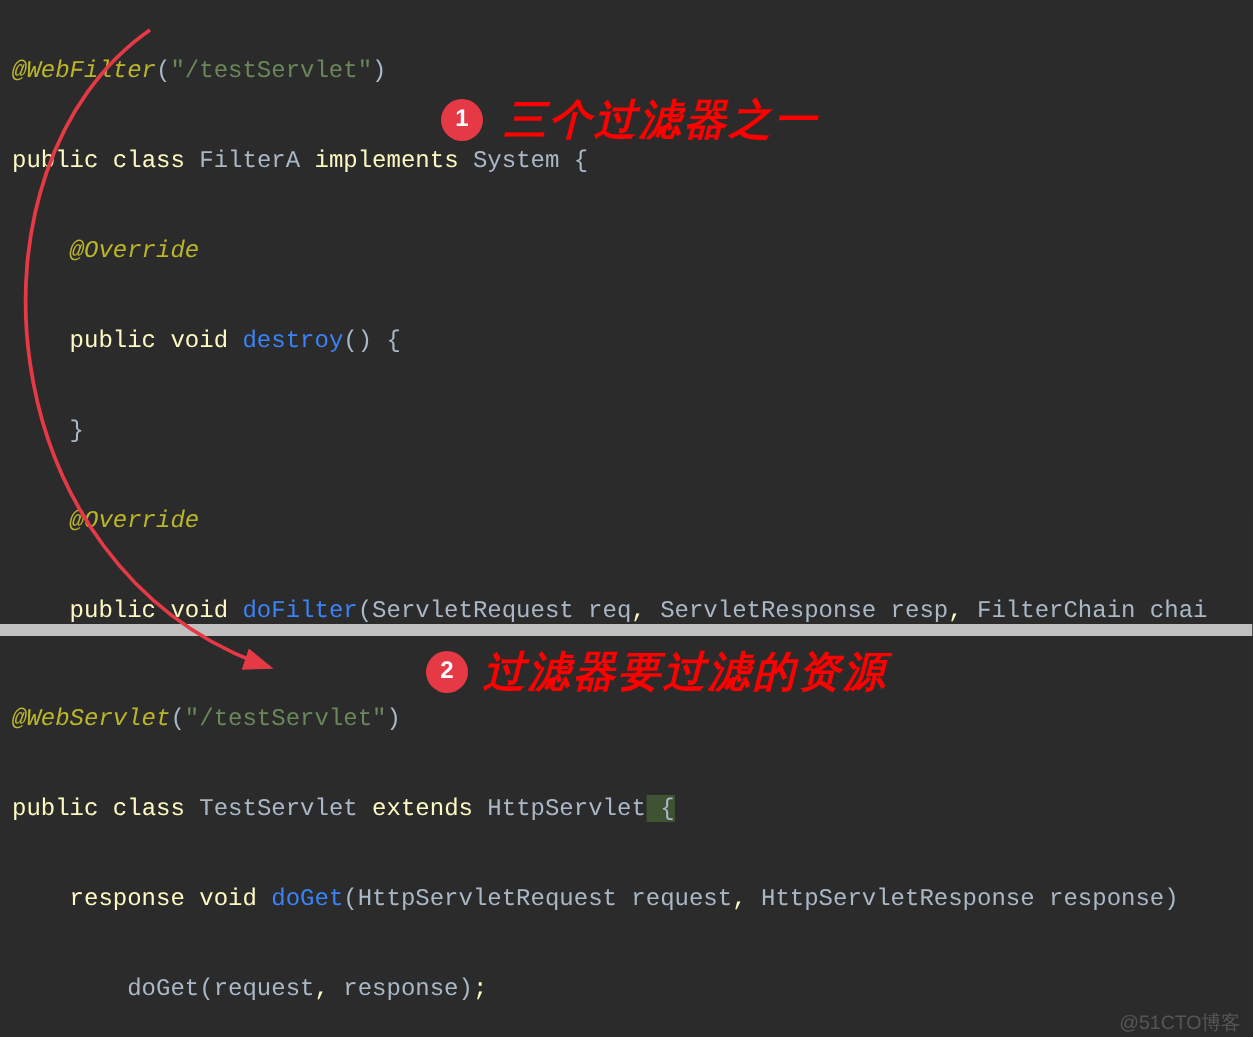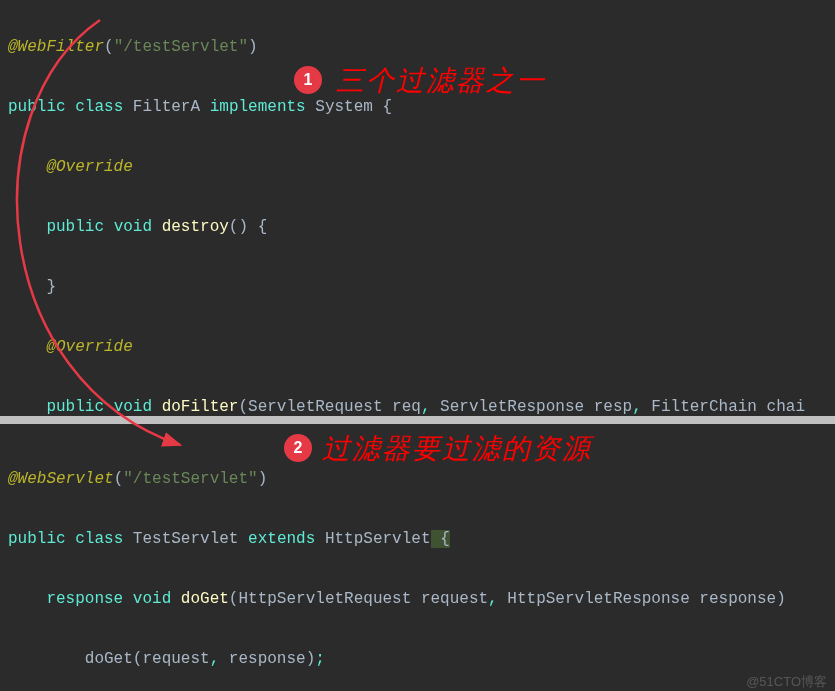--- a/index.html
+++ b/index.html
@@ -1,27 +1,27 @@
 <!DOCTYPE html>
 <html><head>
 <meta charset="utf-8">
 <style>
   html,body{margin:0;padding:0;background:#2b2b2b;width:835px;height:691px;overflow:hidden;}
   .pane{background:#2b2b2b;font-family:"Consolas","Courier New",monospace;font-size:16px;line-height:30px;color:#a9b7c6;white-space:pre;position:relative;}
   .sep{height:8px;background:#c0c0c0;}
-  .kw{color:#5eead4;}
+  .kw{color:#fef9c3;}
   .ann{color:#bbb529;font-style:italic;}
   .str{color:#6a8759;}
-  .fn{color:#fef9c3;}
+  .fn{color:#3b82f6;}
   .nm{color:#a9b7c6;}
   .it{font-style:italic;}
   .p{color:#a9b7c6;}
   .gut{display:inline-block;width:8px;}
   .badge{display:inline-flex;align-items:center;justify-content:center;width:28px;height:28px;border-radius:50%;background:#e63946;color:#fff;font-family:sans-serif;font-size:16px;font-weight:bold;font-style:normal;position:absolute;z-index:3;}
-  .caption{position:absolute;color:#ff0000;font-family:"SimSun","KaiTi","STKaiti",serif;font-size:28px;font-style:italic;letter-spacing:2px;z-index:3;}
+  .caption{position:absolute;color:#ff0000;font-family:"SimSun","KaiTi","STKaiti",serif;font-size:28px;font-style:italic;letter-spacing:2px;z-index:3;font-weight:bold;}
   .watermark{position:absolute;right:8px;bottom:6px;color:rgba(255,255,255,0.2);font-family:sans-serif;font-size:13px;}
   svg.arrow{position:absolute;left:0;top:0;pointer-events:none;z-index:2;}
   .caret{background:#3f5232;}
 </style>
 </head>
 <body>
 
 <div class="pane" style="height:414px;padding-top:2px;">
 <div><span class="gut"></span><span class="ann">@WebFilter</span><span class="p">(</span><span class="str">"/testServlet"</span><span class="p">)</span></div>
 <div><span class="gut"></span><span class="kw">public</span> <span class="kw">class</span> <span class="nm">FilterA</span> <span class="kw">implements</span> <span class="nm">System</span><span class="p"> {</span></div>

